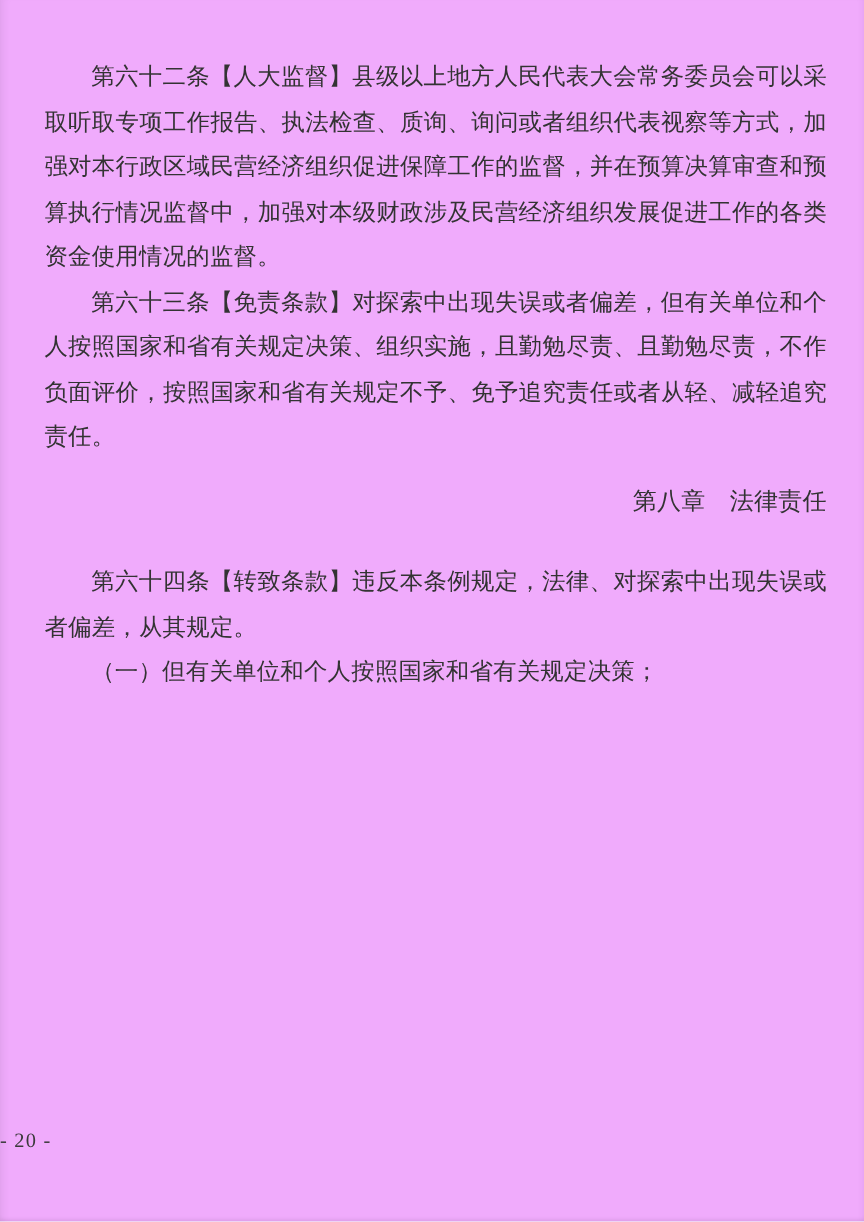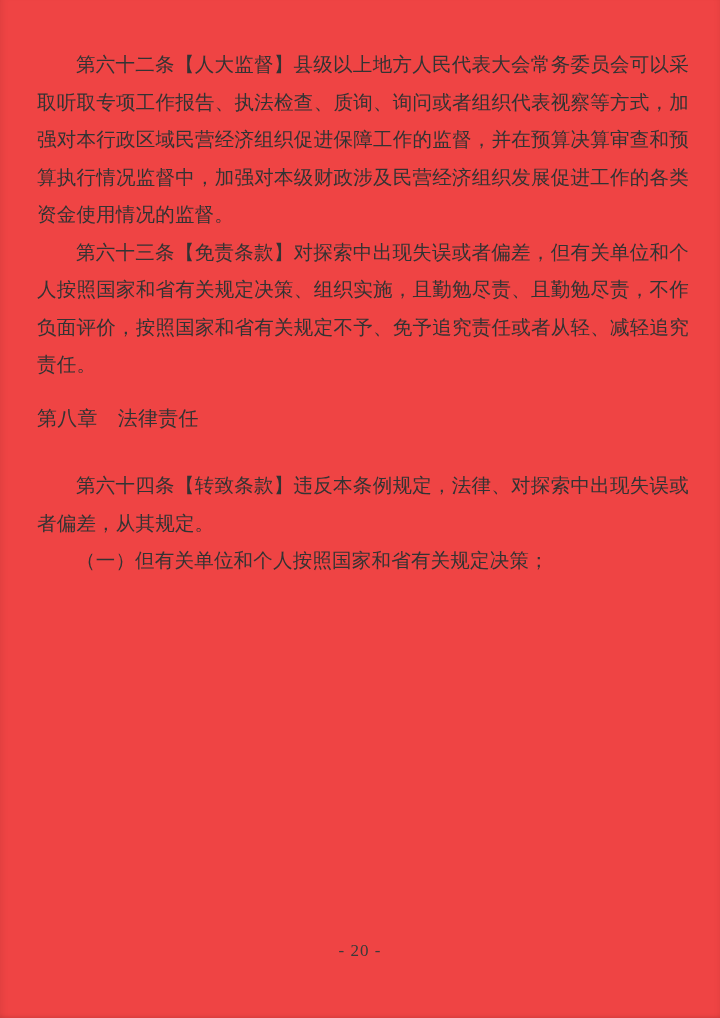--- a/index.html
+++ b/index.html
@@ -4,21 +4,21 @@
 <style>
   html, body {
     margin: 0;
     padding: 0;
     background: #ffffff;
   }
   .page {
     position: relative;
     width: 720px;
     height: 1018px;
-    background: #ef4444;
+    background: #f0abfc;
     overflow: hidden;
     font-family: "Liberation Sans", sans-serif;
     color: #333333;
     
     box-shadow: inset 7px 0 7px -5px rgba(0,0,0,0.07),
                 inset -6px 0 6px -5px rgba(0,0,0,0.05),
                 inset 0 -4px 4px -3px rgba(0,0,0,0.12);
   }
   .content {
     position: absolute;
@@ -32,30 +32,29 @@
   }
   .content p {
     margin: 0;
     text-indent: 2em;
   }
   .chapter-heading {
     margin: 16px 0 30px 0;
     font-size: 20px;
     font-weight: 400;
     line-height: 37.5px;
-    text-align: left;
+    text-align: right;
     text-indent: 0;
     color: #333333;
   }
   .page-number {
     position: absolute;
     top: 941px;
     left: 0;
     width: 100%;
-    text-align: center;
     font-family: "Liberation Serif", serif;
     font-size: 17px;
     color: #3a3a3a;
     letter-spacing: 1px;
   }
 </style>
 </head>
 <body>
 
 <div class="page">

